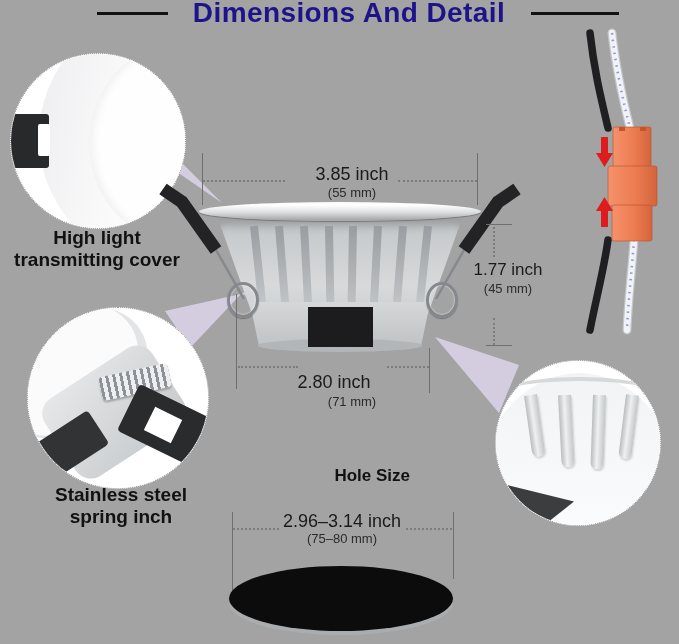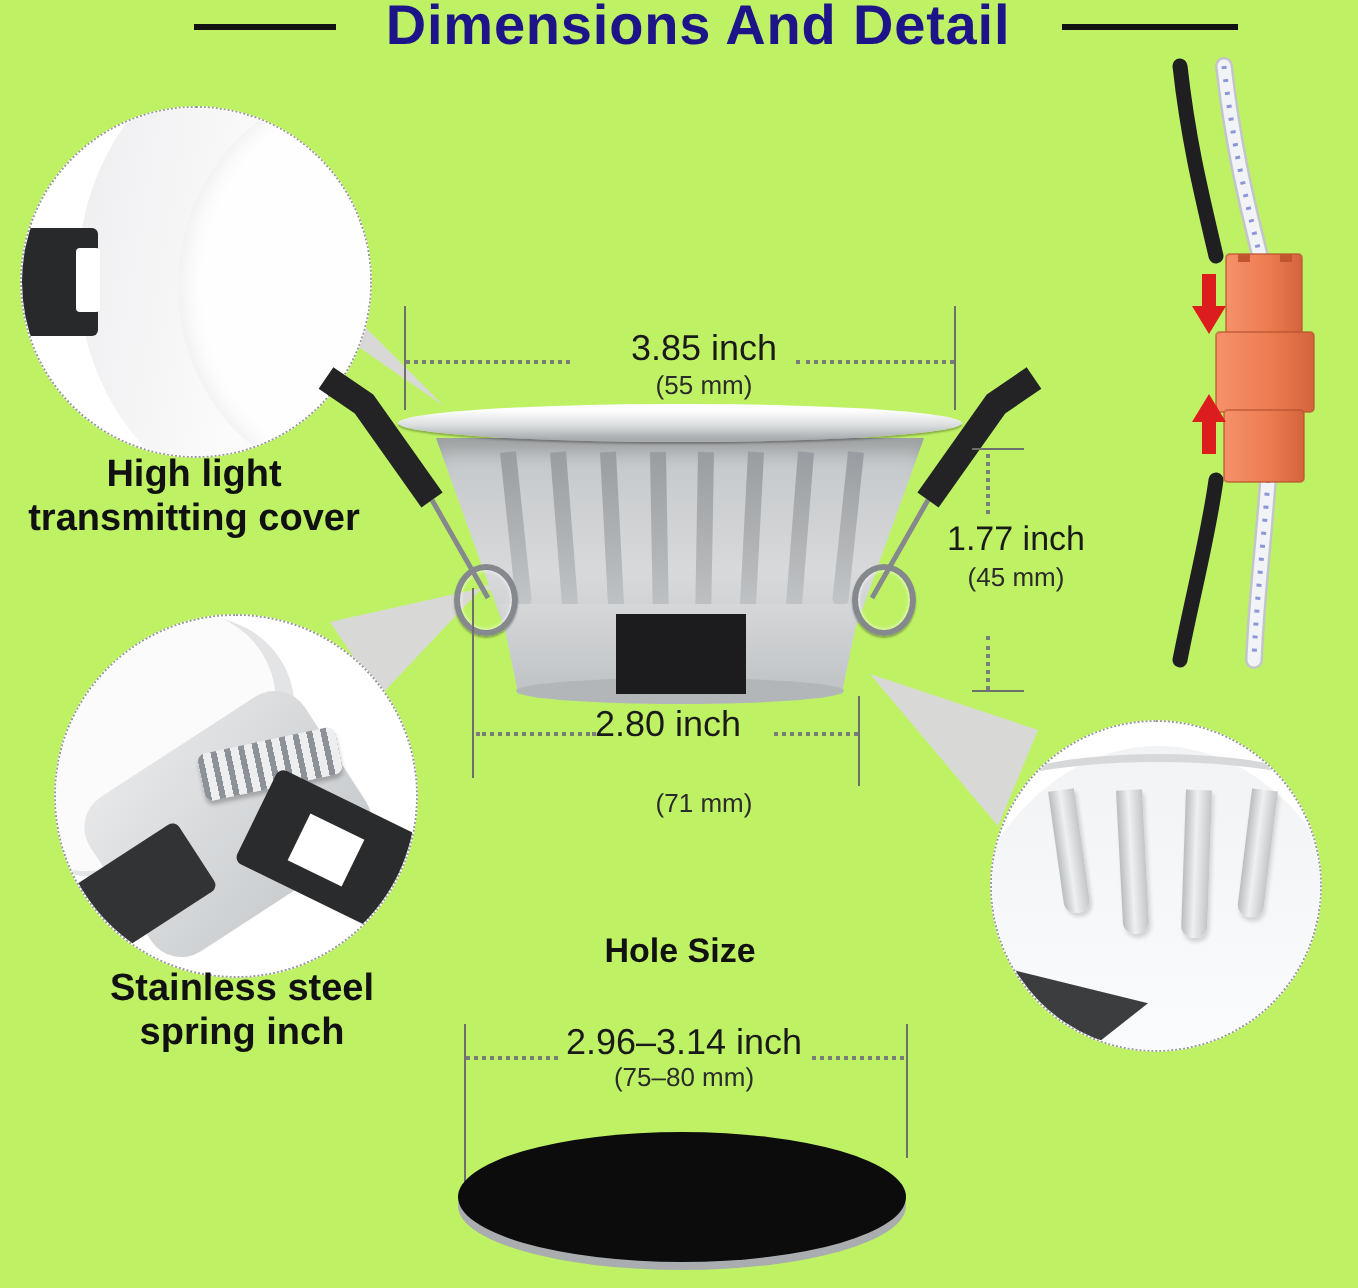--- a/index.html
+++ b/index.html
@@ -1,16 +1,16 @@
 <!DOCTYPE html>
 <html><head>
 <meta charset="utf-8">
 <style>
   html,body{margin:0;padding:0;background:#fff;}
-  #canvas{position:relative;width:679px;height:644px;background:#bef264;overflow:hidden;
+  #canvas{position:relative;width:679px;height:644px;background:#a3a3a3;overflow:hidden;
           font-family:"Liberation Sans","DejaVu Sans",sans-serif;color:#1b1b1b;}
   .abs{position:absolute;}
 
   
   .page-title{left:158px;top:-3px;width:382px;text-align:center;font-size:28px;font-weight:700;
               color:#1e148a;letter-spacing:.4px;}
   .title-rule{height:3px;background:#121212;top:12px;}
   .rule-l{left:97px;width:71px;}
   .rule-r{left:531px;width:88px;}
 
@@ -74,21 +74,21 @@
              box-shadow:inset 0 0 2px #fff,0 1px 1px rgba(0,0,0,.3);background:transparent;}
   .ring-l{left:227px;top:282px;} .ring-r{left:426px;top:282px;}
 
   
   .ext-v{width:0;border-left:1px solid #6f6f6f;}
   .ext-h{height:0;border-top:1px solid #6f6f6f;}
   .dot-h{height:0;border-top:2px dotted #7c7c7c;}
   .dot-v{width:0;border-left:2px dotted #7c7c7c;}
   .dim-inch{font-size:18px;color:#1a1a1a;text-align:center;}
   .dim-mm{font-size:13px;color:#2b2b2b;text-align:center;}
-  .hole-heading{font-size:17px;font-weight:700;color:#111;text-align:center;}
+  .hole-heading{font-size:17px;font-weight:700;color:#111;text-align:right;}
   .hole-ellipse-shadow{left:229px;top:571px;width:224px;height:64px;border-radius:50%;background:#aaadb0;}
   .hole-ellipse{left:229px;top:566px;width:224px;height:65px;border-radius:50%;background:#0c0c0c;}
 
   svg.overlay{position:absolute;left:0;top:0;pointer-events:none;}
 </style>
 </head>
 <body>
 
 <div id="canvas">
 
@@ -166,21 +166,21 @@
   <div class="abs ext-h" style="left:486px;top:345px;width:26px;"></div>
   <div class="abs dot-v" style="left:493px;top:227px;height:30px;"></div>
   <div class="abs dot-v" style="left:493px;top:318px;height:27px;"></div>
   <div class="abs dim-inch" style="left:462px;top:260px;width:92px;font-size:17px;">1.77 inch</div>
   <div class="abs dim-mm" style="left:462px;top:281px;width:92px;">(45 mm)</div>
 
   <div class="abs ext-v" style="left:236px;top:294px;height:95px;"></div>
   <div class="abs ext-v" style="left:429px;top:348px;height:45px;"></div>
   <div class="abs dot-h" style="left:238px;top:366px;width:60px;"></div>
   <div class="abs dot-h" style="left:387px;top:366px;width:42px;"></div>
-  <div class="abs dim-inch" style="left:274px;top:352px;width:120px;">2.80 inch</div>
+  <div class="abs dim-inch" style="left:274px;top:372px;width:120px;">2.80 inch</div>
   <div class="abs dim-mm" style="left:292px;top:374px;width:120px;margin-top:20px;">(71 mm)</div>
 
   <div class="abs hole-heading" style="left:270px;top:466px;width:140px;">Hole Size</div>
   <div class="abs ext-v" style="left:232px;top:512px;height:86px;"></div>
   <div class="abs ext-v" style="left:453px;top:512px;height:67px;"></div>
   <div class="abs dot-h" style="left:233px;top:528px;width:46px;"></div>
   <div class="abs dot-h" style="left:406px;top:528px;width:46px;"></div>
   <div class="abs dim-inch" style="left:282px;top:511px;width:120px;">2.96–3.14 inch</div>
   <div class="abs dim-mm" style="left:282px;top:531px;width:120px;">(75–80 mm)</div>
   <div class="abs hole-ellipse-shadow"></div>

